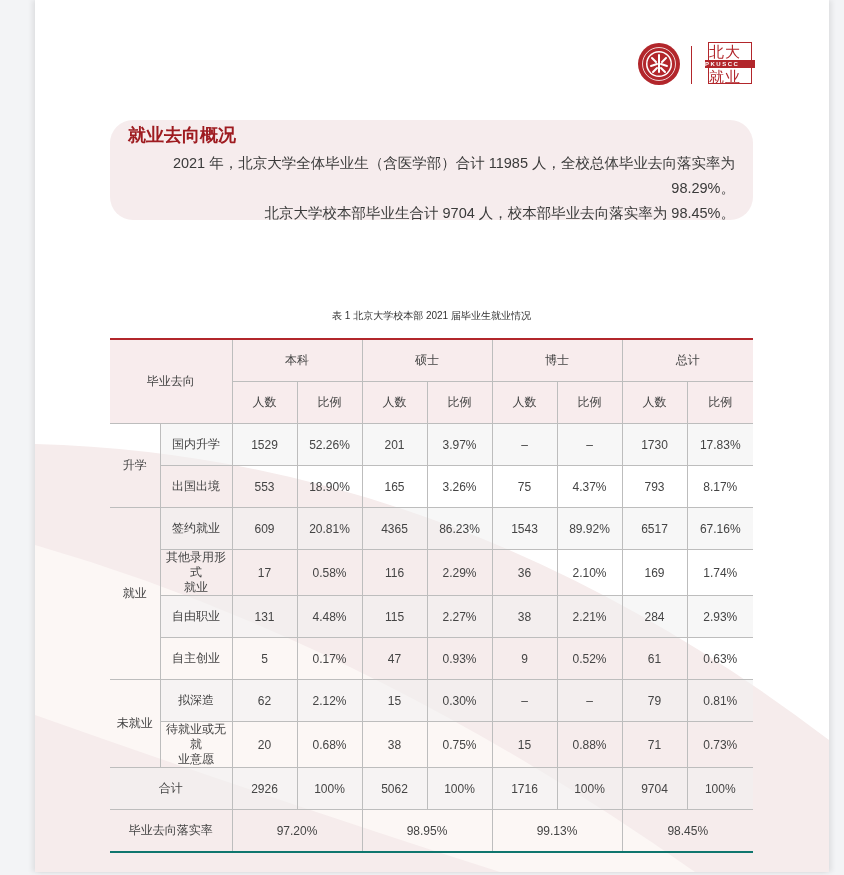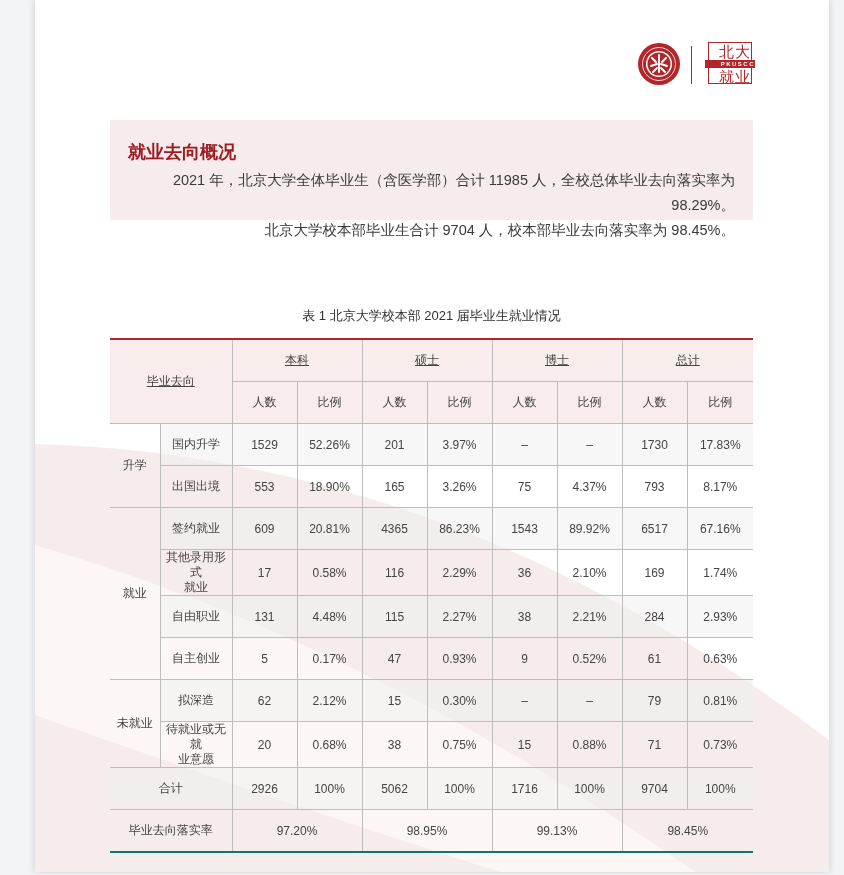--- a/index.html
+++ b/index.html
@@ -16,50 +16,50 @@
       box-shadow: -3px 0 5px rgba(0,0,0,0.08), 3px 0 5px rgba(0,0,0,0.08);
       overflow:hidden;
     }
     .bg-shapes { position:absolute; left:0; top:0; width:794px; height:872px; z-index:0; }
     .logo-area { position:absolute; left:600px; top:40px; width:160px; height:48px; z-index:2; }
     .emblem { position:absolute; left:2px; top:2px; width:44px; height:44px; }
     .logo-divider { position:absolute; left:56px; top:6px; width:1px; height:38px; background:#b2262b; }
     .logo-box {
       position:absolute; left:73px; top:2px; width:44px; height:42px;
       border:1px solid #b2262b; box-sizing:border-box;
-      color:#b2262b; text-align:right;
+      color:#b2262b; text-align:left;
     }
     .logo-top, .logo-bottom { font-size:15px; line-height:17px; letter-spacing:1px; height:17px; }
     .logo-band {
       background:#b2262b; color:#fff; font-size:6px; line-height:8px; height:8px;
       letter-spacing:1.5px; margin:0 -4px; font-weight:bold;
     }
     .intro {
       position:absolute; left:75px; top:120px; width:643px; height:100px;
-      background:#f6eced; z-index:2; box-sizing:border-box; padding:21px 18px;
+      background:#f6eced; z-index:2; box-sizing:border-box; padding:4px 18px;border-radius:23px;
     }
     .intro h2 {
       margin:0; font-size:18px; line-height:22px; color:#9e1b20; font-weight:bold;
     }
     .intro p { margin:0; font-size:14.5px; line-height:25px; color:#3a3a3a;text-align:right; }
     .intro p.first { margin-top:5px; }
     .caption {
       position:absolute; left:75px; top:308px; width:643px; text-align:center;
-      font-size:13px; line-height:16px; color:#333; z-index:2;
+      font-size:10px; line-height:16px; color:#333; z-index:2;
     }
     table.emp {
       position:absolute; left:75px; top:338px; z-index:2;
       border-collapse:collapse; table-layout:fixed; width:643px;
       font-size:12px; color:#444;
     }
     table.emp td, table.emp th {
       border:1.5px solid #bdbdbd; text-align:center; vertical-align:middle;
       padding:0; font-weight:normal; height:41px;
     }
-    table.emp tr.h1 th { border-top:2px solid #b2262b;text-decoration:underline; }
+    table.emp tr.h1 th { border-top:2px solid #b2262b; }
     table.emp tr.rate td { border-bottom:2px solid #0f766e; }
     table.emp th { background:rgba(245,230,231,0.75); }
     table.emp td.grp { background:transparent; border-left:none; }
     table.emp th.corner { border-left:none; }
     table.emp tr.total td:first-child, table.emp tr.rate td:first-child { border-left:none; }
     table.emp th:last-child, table.emp td:last-child { border-right:none; }
     tr.alt td:not(.grp) { background:rgba(240,240,240,0.55); }
     td.sub { white-space:pre-line; line-height:15px; }
   </style>
 </head>

